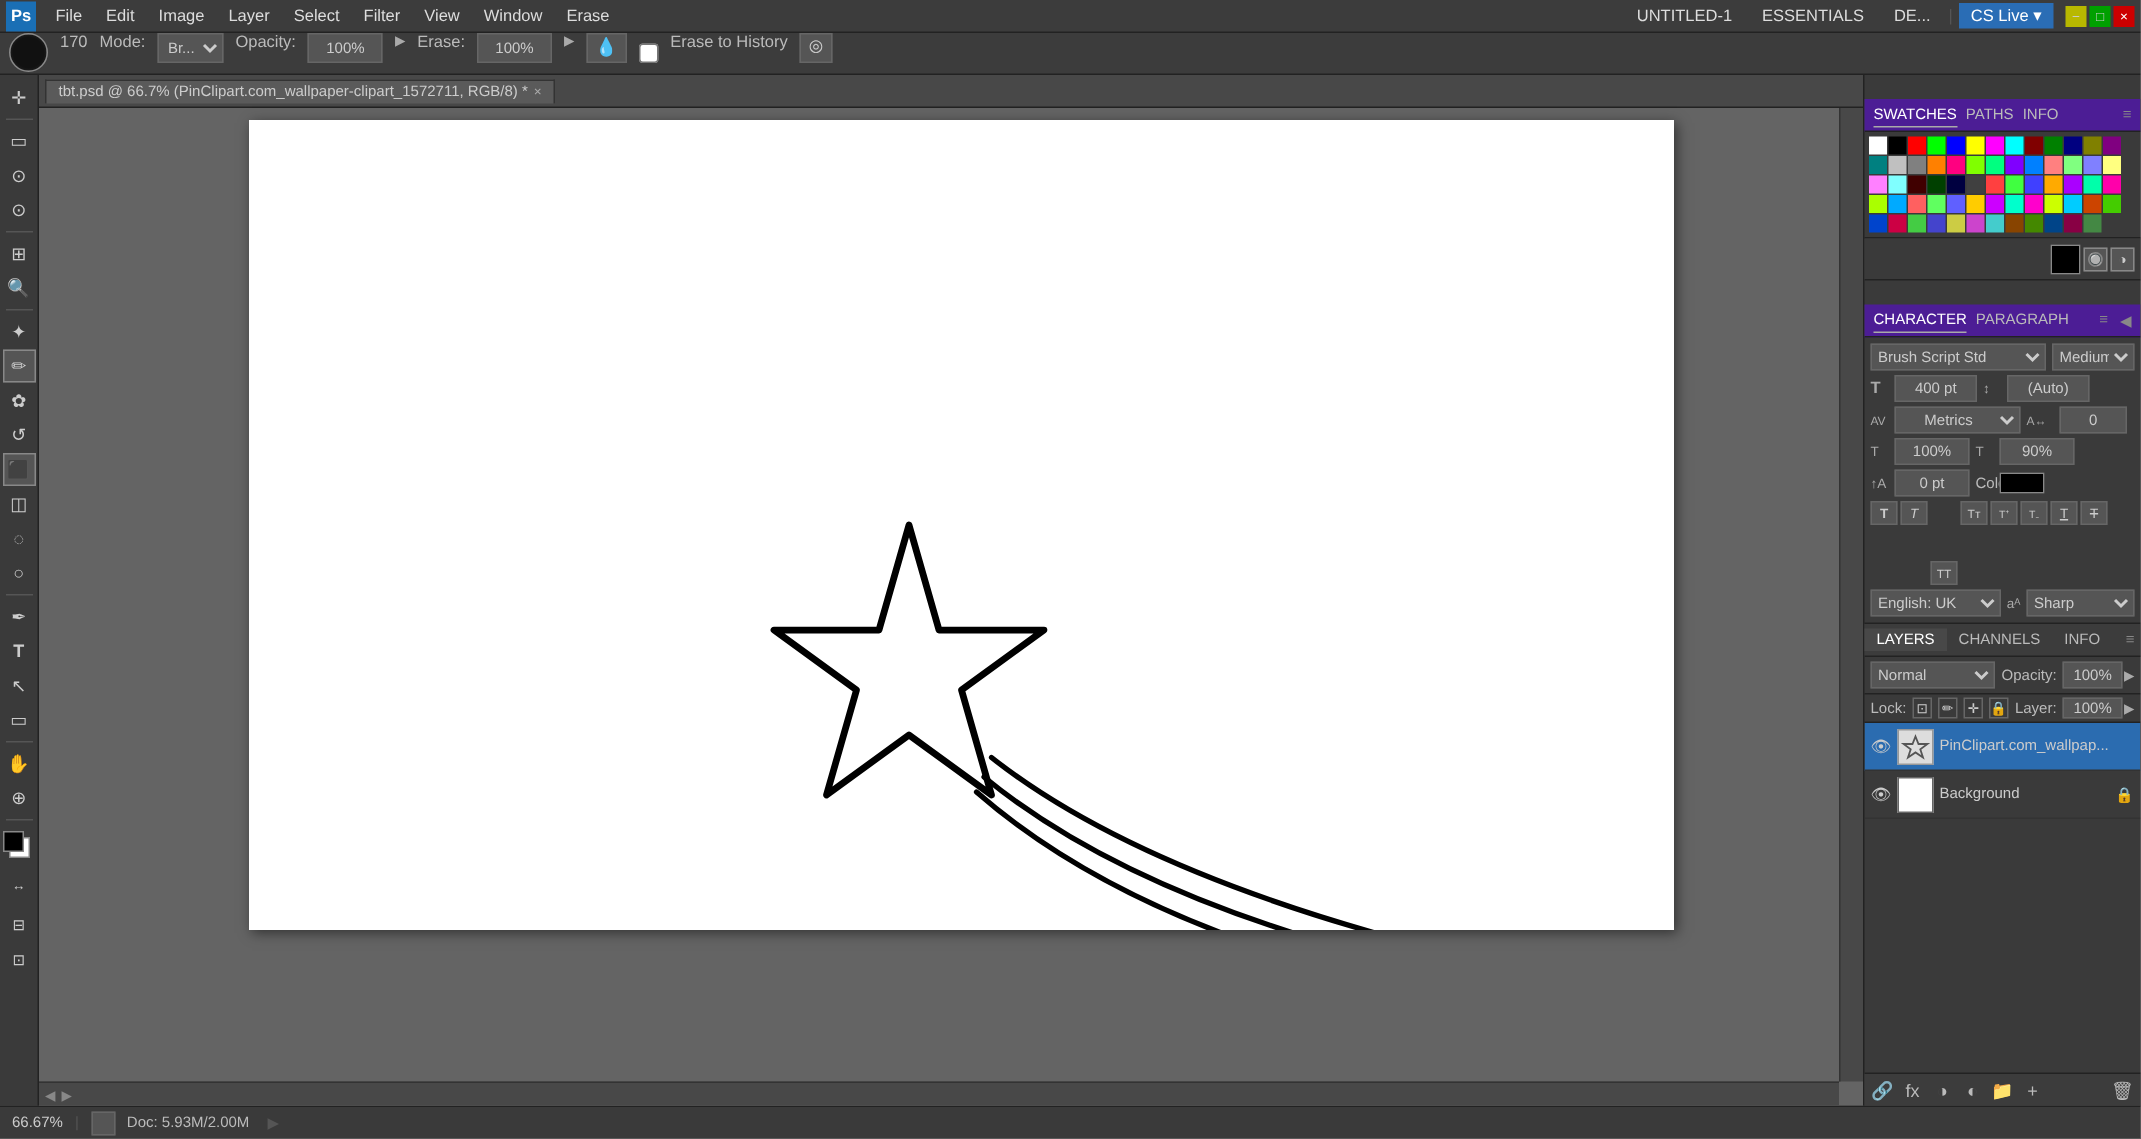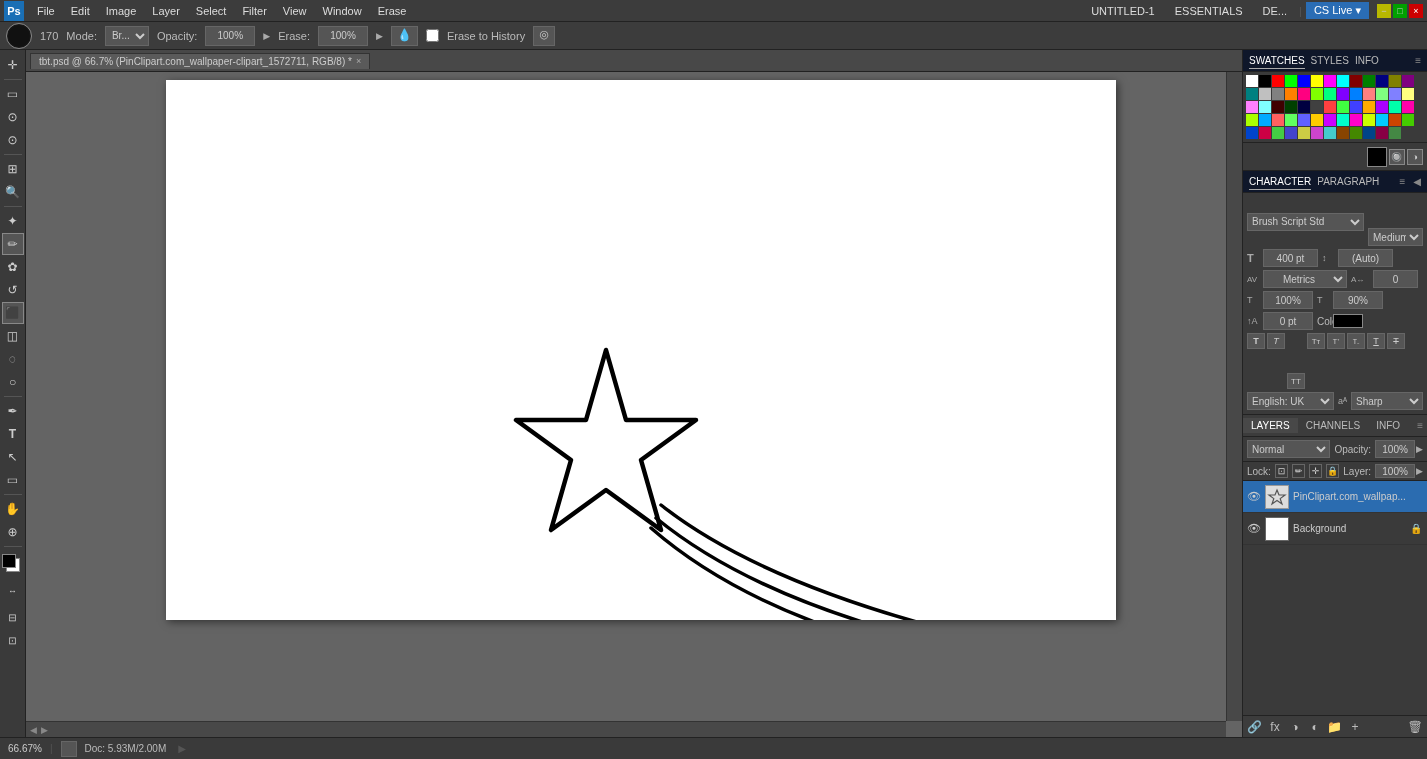--- a/index.html
+++ b/index.html
@@ -51,21 +51,20 @@
     .win-btn { width: 14px; height: 14px; display: flex; align-items: center; justify-content: center; font-size: 9px; cursor: pointer; }
     .win-btn-min { background: #b8b800; }
     .win-btn-max { background: #00a000; }
     .win-btn-close { background: #c00; color: white; }
 
     
     #options-bar {
       height: 28px;
       background: #3c3c3c;
       display: flex;
-      align-items: center;
       padding: 0 6px;
       gap: 8px;
       border-bottom: 1px solid #222;
     }
     .opt-btn {
       background: #555;
       border: 1px solid #666;
       color: #ccc;
       padding: 1px 5px;
       font-size: 10px;
@@ -194,26 +193,27 @@
       display: flex;
       flex-direction: column;
     }
 
     
     #swatches-panel {
       border-bottom: 1px solid #222;
     }
     .panel-header {
       height: 22px;
-      background: #0f172a;
+      background: #4c1d95;
       display: flex;
       align-items: center;
       padding: 0 6px;
       gap: 6px;
       border-bottom: 1px solid #222;
+      margin-top: 16px;
     }
     .panel-tab {
       font-size: 10px;
       color: #bbb;
       cursor: pointer;
       padding: 2px 0;
     }
     .panel-tab.active { color: #fff; border-bottom: 1px solid #aaa; }
     .swatches-grid {
       padding: 3px;
@@ -572,21 +572,21 @@
         <span style="font-size:9px;color:#888;">▶</span>
       </div>
     </div>
   </div>
 
   <div id="right-panel">
 
     <div id="swatches-panel">
       <div class="panel-header">
         <span class="panel-tab active">SWATCHES</span>
-        <span class="panel-tab">STYLES</span>
+        <span class="panel-tab">PATHS</span>
         <span class="panel-tab">INFO</span>
         <span style="margin-left:auto;color:#888;font-size:10px;cursor:pointer;">≡</span>
       </div>
       <div class="swatches-grid" id="swatches-grid">
 
       <div class="swatch" title="#ffffff" style="background: rgb(255, 255, 255);"></div>
           <div class="swatch" title="#000000" style="background: rgb(0, 0, 0);"></div>
           <div class="swatch" title="#ff0000" style="background: rgb(255, 0, 0);"></div>
           <div class="swatch" title="#00ff00" style="background: rgb(0, 255, 0);"></div>
           <div class="swatch" title="#0000ff" style="background: rgb(0, 0, 255);"></div>
@@ -664,21 +664,21 @@
         <span class="panel-tab">PARAGRAPH</span>
         <span style="margin-left:auto;color:#888;font-size:10px;cursor:pointer;">≡</span>
         <span style="color:#888;font-size:10px;cursor:pointer;margin-left:2px;">◀</span>
       </div>
       <div class="char-panel-content">
 
         <div class="char-row">
           <select class="char-select">
             <option>Brush Script Std</option>
           </select>
-          <select class="char-select" style="width:55px;flex:none;margin-top:31px;">
+          <select class="char-select" style="width:55px;flex:none;">
             <option>Medium</option>
           </select>
         </div>
 
         <div class="char-row">
           <span class="char-icon" style="font-size:11px;font-weight:bold;color:#aaa;">T</span>
           <input class="char-input" type="text" style="width: 55px; text-align: center;" value="400 pt">
           <span class="char-icon" style="font-size:9px;color:#aaa;">↕</span>
           <input class="char-input" type="text" style="width: 55px;" value="(Auto)">
         </div>

